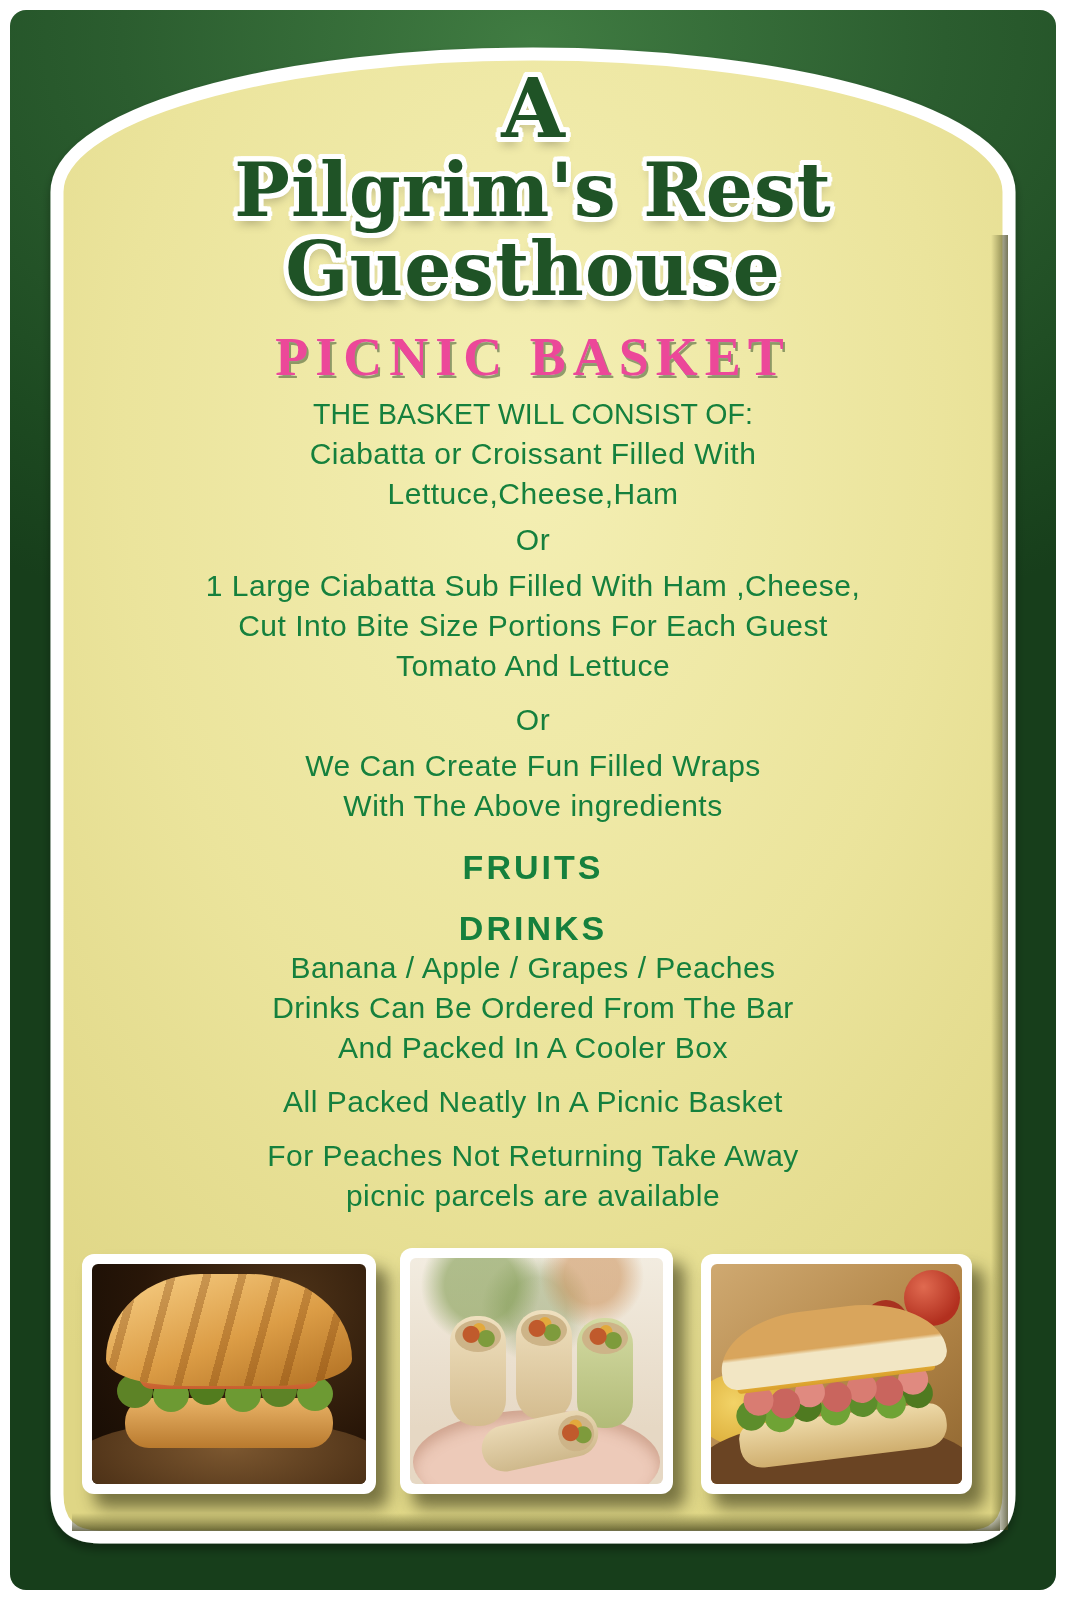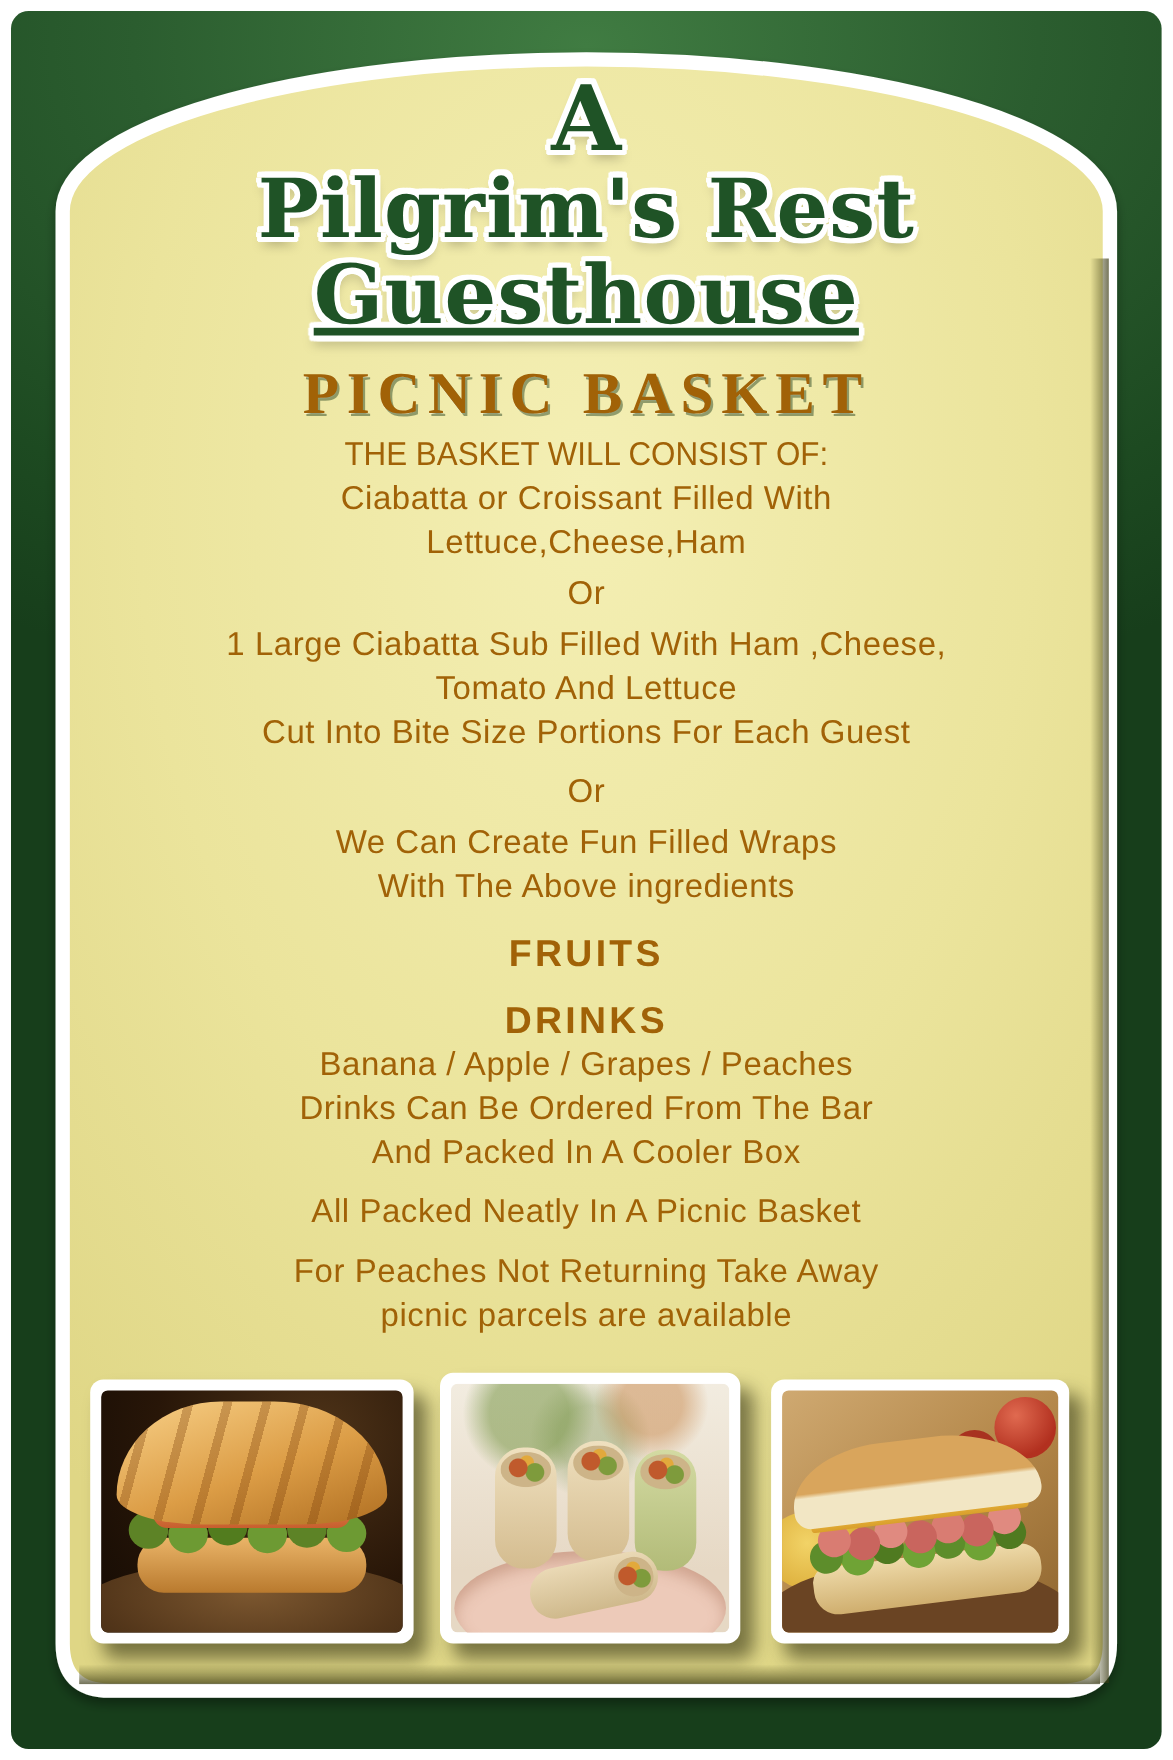--- a/index.html
+++ b/index.html
@@ -25,34 +25,34 @@
   }
   .outlined {
     text-shadow:
       -4px -4px 0 #fff, 4px -4px 0 #fff, -4px 4px 0 #fff, 4px 4px 0 #fff,
       -5px 0 0 #fff, 5px 0 0 #fff, 0 -5px 0 #fff, 0 5px 0 #fff,
       -3px -5px 0 #fff, 3px -5px 0 #fff, -3px 5px 0 #fff, 3px 5px 0 #fff,
       0 8px 10px rgba(0,0,0,0.25);
   }
   .title-a    { font-size:82px; line-height:84px; }
   .title-l2   { font-size:74px; line-height:80px; letter-spacing:1px; }
-  .title-l3   { font-size:74px; line-height:78px; letter-spacing:1px;text-decoration:underline; }
+  .title-l3   { font-size:74px; line-height:78px; letter-spacing:1px; }
 
   .subtitle {
     position:absolute; top:326px; left:0; right:0; text-align:center;
     font-family:"Liberation Serif", serif; font-weight:bold;
-    font-size:54px; letter-spacing:7px; color:#a16207;
+    font-size:54px; letter-spacing:7px; color:#ec4899;
     text-shadow: 2px 3px 0 rgba(25,55,22,0.45), 0 1px 0 #f7f3c8;
     z-index:3;
   }
 
   
   .menu {
     position:absolute; top:394px; left:40px; right:40px; text-align:center;
-    color:#a16207; z-index:3;
+    color:#15803d; z-index:3;
   }
   .menu-intro {
     font-size:30px; line-height:40px; letter-spacing:0px;
     transform:scaleX(0.95);
   }
   .menu-line   { font-size:30px; line-height:40px; letter-spacing:0.5px; }
   .line-or     { margin:6px 0; }
   .line-header { font-size:34px; font-weight:bold; letter-spacing:3px; margin-top:21px; }
   .gap-top     { margin-top:14px; }
 
@@ -223,22 +223,22 @@
   </div>
 
   <div class="subtitle">PICNIC BASKET</div>
 
   <div class="menu">
     <div class="menu-intro">THE BASKET WILL CONSIST OF:</div>
     <div class="menu-line">Ciabatta or Croissant Filled With</div>
     <div class="menu-line">Lettuce,Cheese,Ham</div>
     <div class="menu-line line-or">Or</div>
     <div class="menu-line">1 Large Ciabatta Sub Filled With Ham ,Cheese,</div>
+    <div class="menu-line">Cut Into  Bite Size Portions For Each Guest</div>
     <div class="menu-line">Tomato And Lettuce</div>
-    <div class="menu-line">Cut Into  Bite Size Portions For Each Guest</div>
     <div class="menu-line line-or gap-top">Or</div>
     <div class="menu-line">We Can Create Fun Filled Wraps</div>
     <div class="menu-line">With The Above ingredients</div>
     <div class="menu-line line-header">FRUITS</div>
     <div class="menu-line line-header">DRINKS</div>
     <div class="menu-line">Banana / Apple / Grapes / Peaches</div>
     <div class="menu-line">Drinks Can Be Ordered From The Bar</div>
     <div class="menu-line">And Packed In A Cooler Box</div>
     <div class="menu-line gap-top">All Packed Neatly In A Picnic Basket</div>
     <div class="menu-line gap-top">For Peaches Not Returning Take Away</div>

